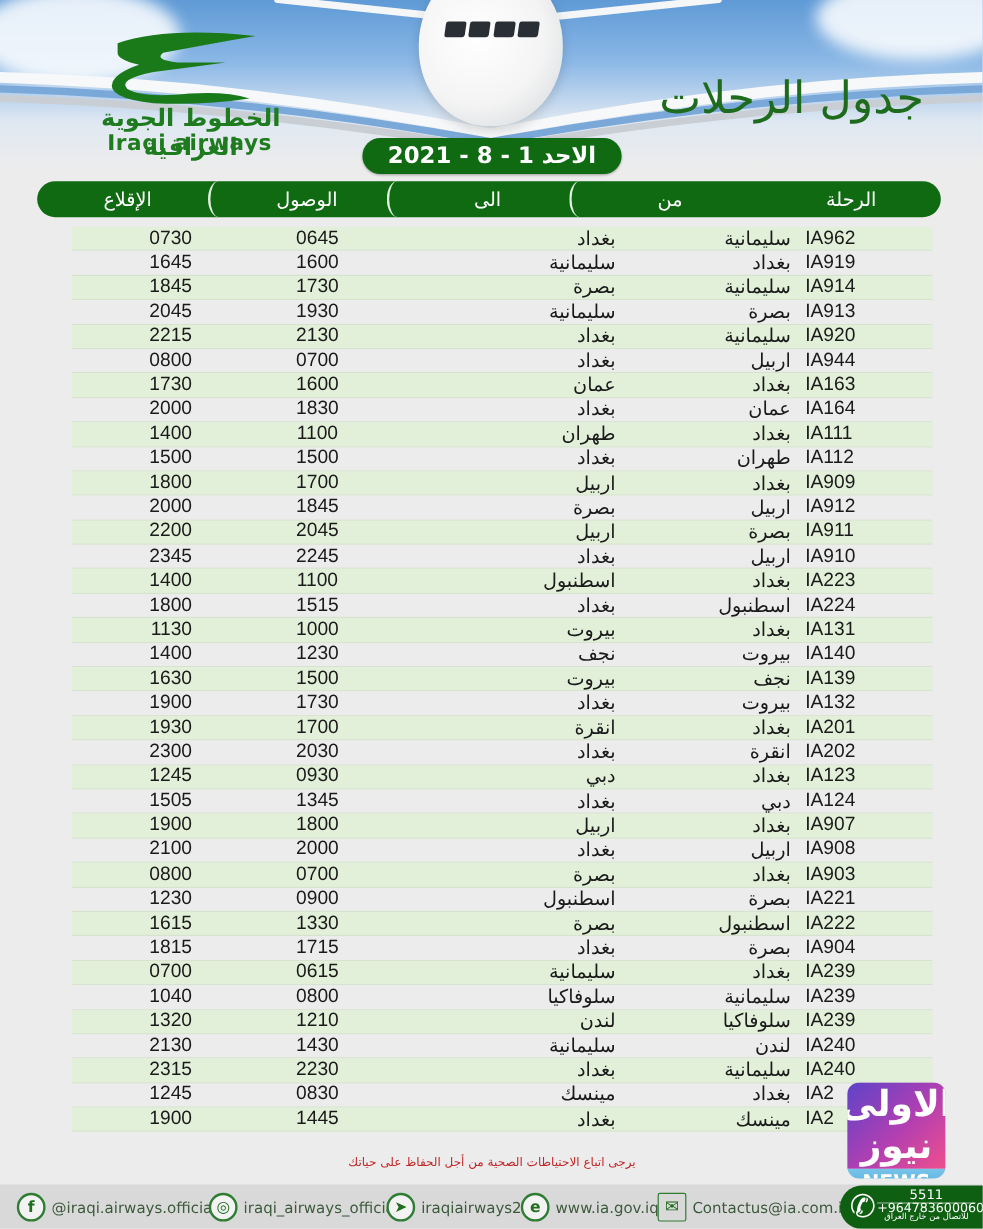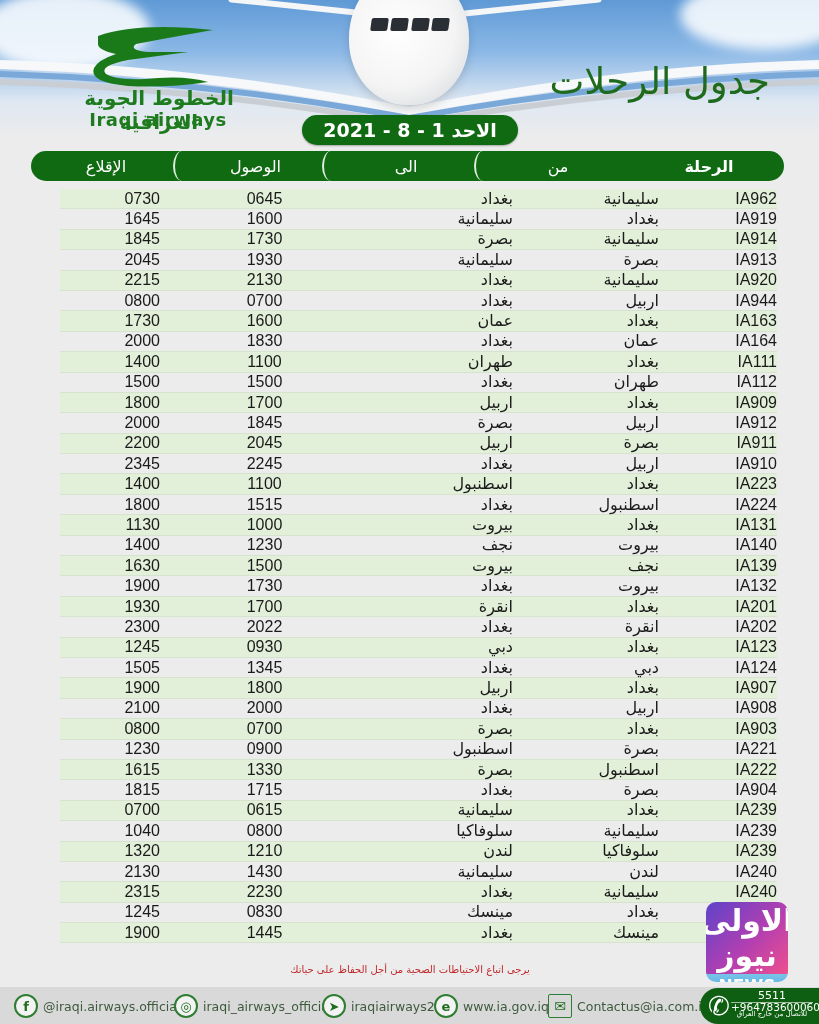--- a/index.html
+++ b/index.html
@@ -42,21 +42,21 @@
   .hcell.sep::after { content: ""; position: absolute; left: -8px; top: 0; width: 16px; height: 30px;
     border-left: 2px solid #dfeedd; border-radius: 50%; }
 
   
   .table { position: absolute; left: 60px; top: 189px; width: 717px; }
   .row { height: 20.4px; display: flex; flex-direction: row-reverse; align-items: center;
     border-bottom: 1px solid #d7e3cf; box-sizing: border-box; }
   .row.alt { background: #e2f0d9; }
   .row.plain { background: #ececec; }
   .c { font-size: 16px; color: #1a1a1a; white-space: nowrap; overflow: hidden; line-height: 20px; }
-  .c-flight { width: 110px; text-align: right; padding-left: 4px; box-sizing: border-box; font-family: "Liberation Sans", sans-serif; }
+  .c-flight { width: 110px; text-align: left; padding-left: 4px; box-sizing: border-box; font-family: "Liberation Sans", sans-serif; }
   .c-from { width: 140px; text-align: right; direction: rtl; padding-right: 8px; box-sizing: border-box; }
   .c-to { width: 160px; text-align: right; direction: rtl; padding-right: 14px; box-sizing: border-box; }
   .c-dep { width: 145px; text-align: center; padding-right: 60px; box-sizing: border-box; font-family: "Liberation Sans", sans-serif; }
   .c-arr { width: 162px; text-align: right; padding-right: 62px; box-sizing: border-box; font-family: "Liberation Sans", sans-serif; }
 
   .notice { position: absolute; left: 230px; top: 964px; width: 360px; text-align: center;
     font-size: 10px; color: #c0282a; direction: rtl; }
 
   
   .footer { position: absolute; left: 0; top: 987px; width: 819px; height: 37px; background: #d9d9d9; }
@@ -102,21 +102,21 @@
   </svg>
   <div class="logo-ar">الخطوط الجوية العراقية</div>
   <div class="logo-en">Iraqi airways</div>
 
   <div class="title">جدول الرحلات</div>
 </div>
 
 <div class="date-pill">الاحد 1 - 8 - 2021</div>
 
 <div class="header-bar">
-  <div class="hcell" style="width:150px;font-weight:bold;">الرحلة</div>
+  <div class="hcell" style="width:150px;">الرحلة</div>
   <div class="hcell sep" style="width:152px;">من</div>
   <div class="hcell sep" style="width:152px;">الى</div>
   <div class="hcell sep" style="width:149px;">الوصول</div>
   <div class="hcell sep" style="width:150px;">الإقلاع</div>
 </div>
 
 <div class="table" id="flight-table">
     <div class="row alt">
       <div class="c c-flight">IA962</div>
       <div class="c c-from">سليمانية</div>
@@ -261,21 +261,21 @@
       <div class="c c-flight">IA201</div>
       <div class="c c-from">بغداد</div>
       <div class="c c-to">انقرة</div>
       <div class="c c-dep">1700</div>
       <div class="c c-arr">1930</div>
     </div>
     <div class="row plain">
       <div class="c c-flight">IA202</div>
       <div class="c c-from">انقرة</div>
       <div class="c c-to">بغداد</div>
-      <div class="c c-dep">2022</div>
+      <div class="c c-dep">2030</div>
       <div class="c c-arr">2300</div>
     </div>
     <div class="row alt">
       <div class="c c-flight">IA123</div>
       <div class="c c-from">بغداد</div>
       <div class="c c-to">دبي</div>
       <div class="c c-dep">0930</div>
       <div class="c c-arr">1245</div>
     </div>
     <div class="row plain">

